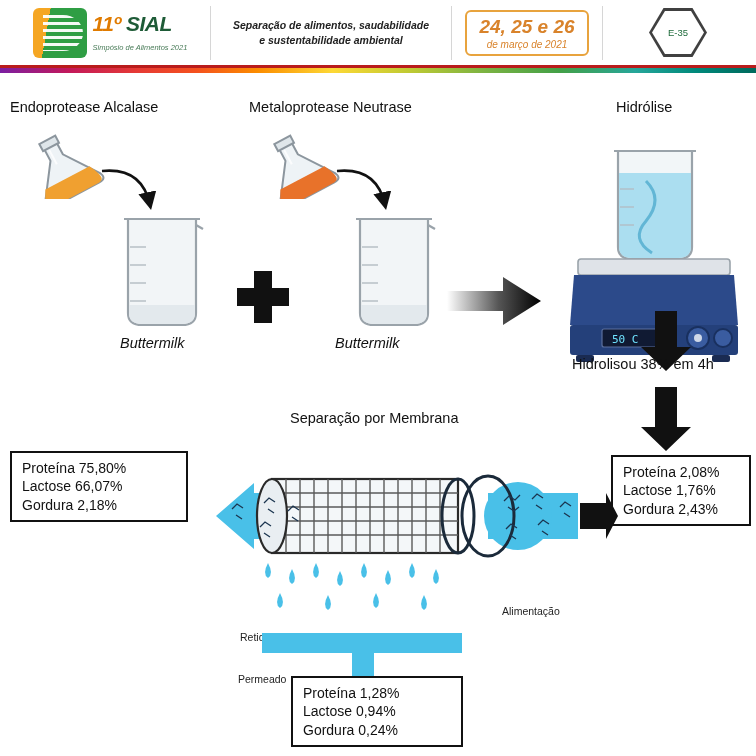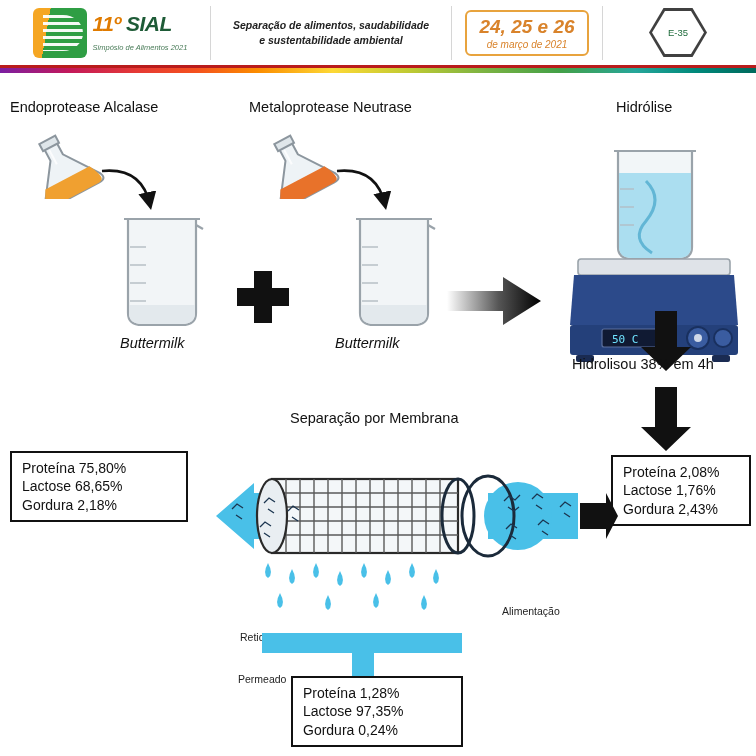--- a/index.html
+++ b/index.html
@@ -300,21 +300,21 @@
   <div class="lbl" style="left:290px; top:337px;">Separação por Membrana</div>
 
   <div class="databox" style="left:611px; top:382px; width:140px;">
     <div>Proteína 2,08%</div>
     <div>Lactose 1,76%</div>
     <div>Gordura 2,43%</div>
   </div>
 
   <div class="databox" style="left:10px; top:378px; width:178px;">
     <div>Proteína 75,80%</div>
-    <div>Lactose 68,65%</div>
+    <div>Lactose 66,07%</div>
     <div>Gordura 2,18%</div>
   </div>
 
   <div class="membrane" style="left:188px; top:368px; width:430px; height:140px;">
     <svg width="430" height="140" viewBox="0 0 430 140">
 
       <path d="M390,52 L300,52 L300,98 L390,98 Z" fill="#49c0e8"></path>
 
       <path d="M300,52 L390,52 L390,98 L300,98 Z" fill="#49c0e8"></path>
       <circle cx="330" cy="75" r="34" fill="#49c0e8"></circle>
@@ -395,17 +395,17 @@
   </svg>
 
   <div style="position:absolute; left:334px; top:624px;">
     <svg width="62" height="48" viewBox="0 0 62 48">
       <rect x="3" y="3" width="56" height="42" fill="#49c0e8" stroke="#2f94b8" stroke-width="2"></rect>
     </svg>
   </div>
 
   <div class="databox" style="left:291px; top:603px; width:172px; top:603px;">
       <div>Proteína 1,28%</div>
-      <div>Lactose 97,35%</div>
+      <div>Lactose 0,94%</div>
       <div>Gordura 0,24%</div>
     </div>
 
 </div>
 
 </body></html>

